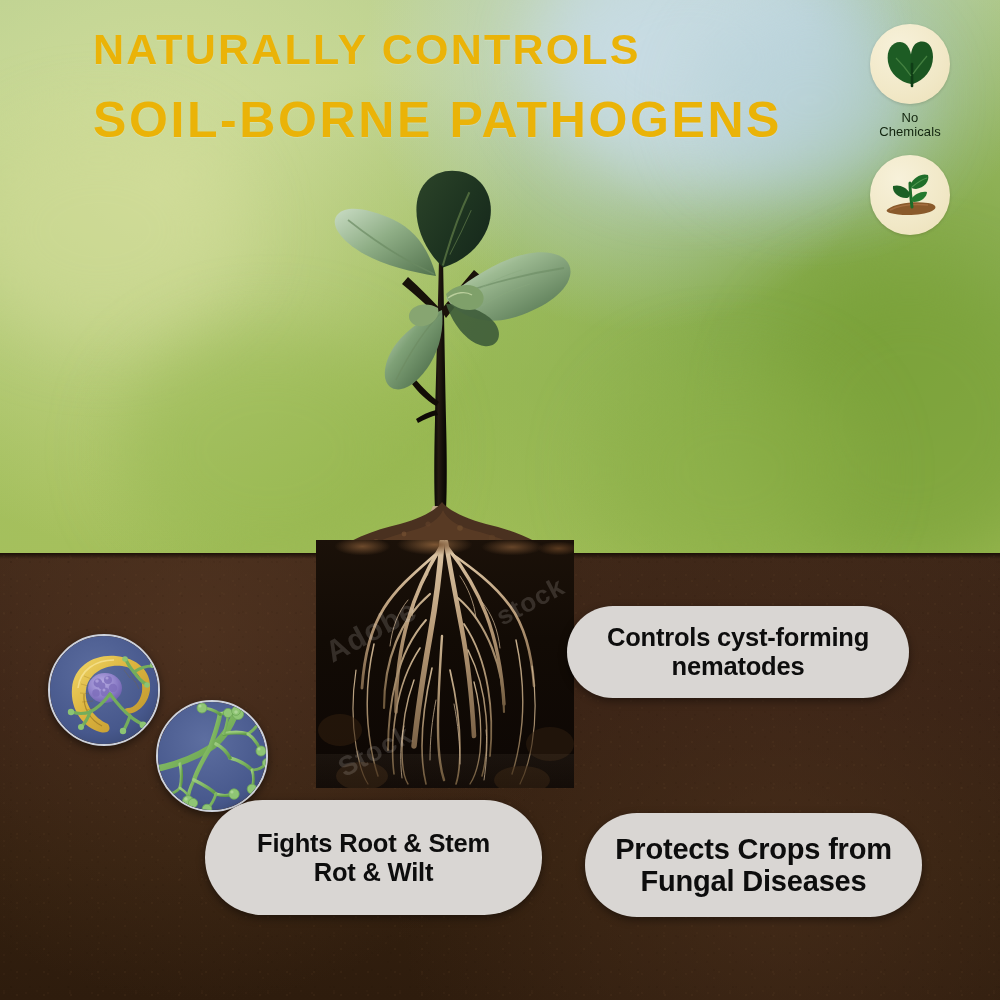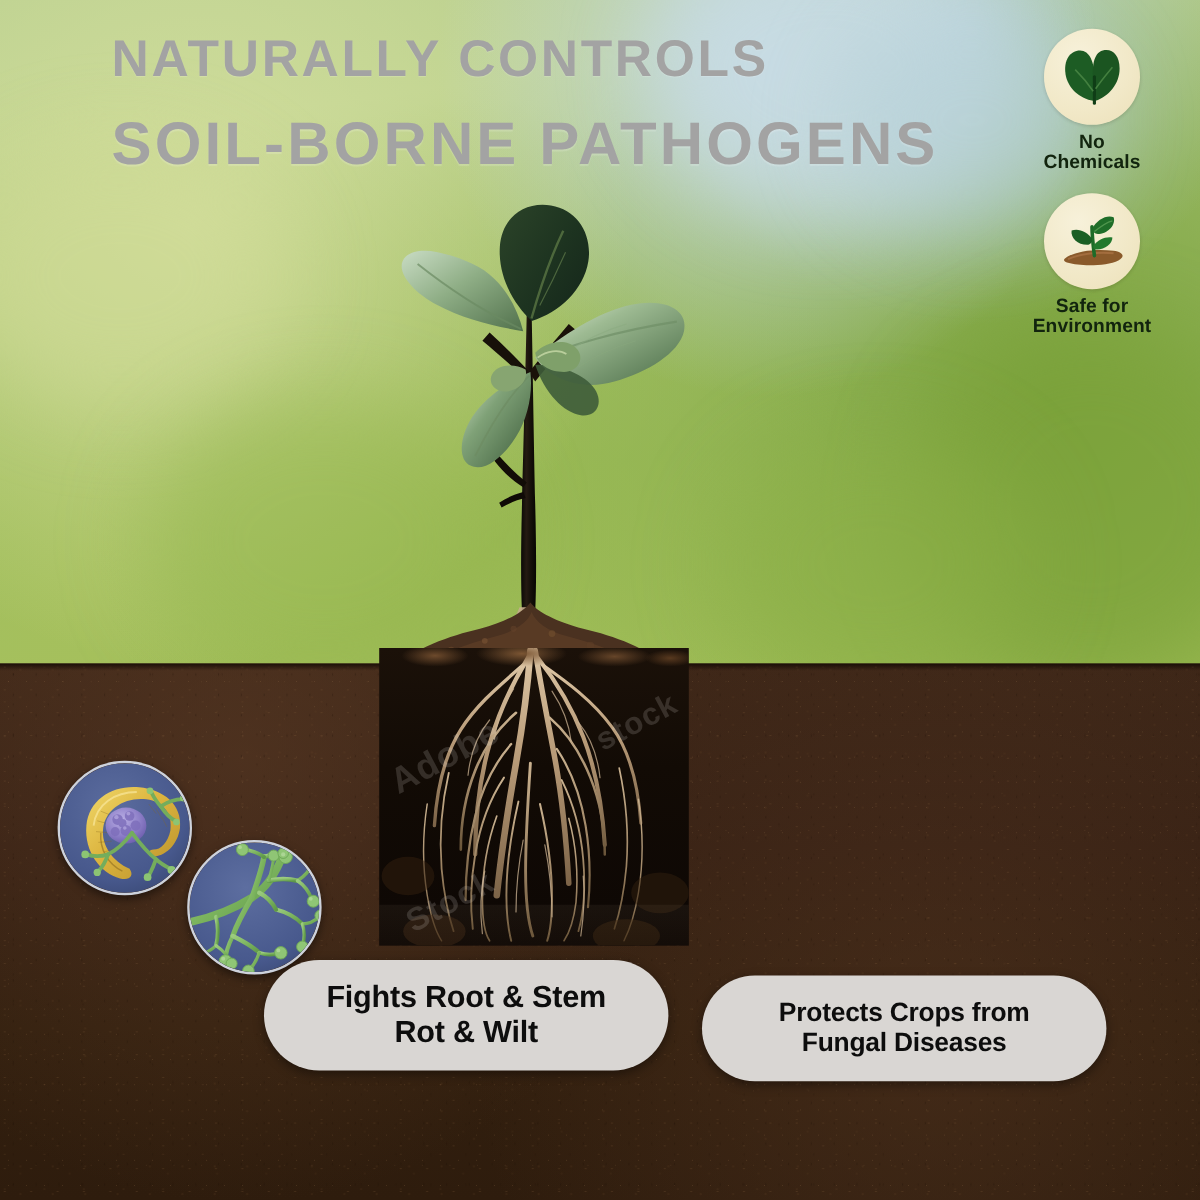--- a/index.html
+++ b/index.html
@@ -57,21 +57,21 @@
     background-size:33px 29px, 29px 25px, 41px 35px, 23px 31px;
   }
   .soil-edge {
     position:absolute; left:0; top:0; width:100%; height:6px;
     background:linear-gradient(180deg, rgba(20,10,4,0.85), rgba(20,10,4,0));
   }
 
   
   .headline {
     position:absolute; left:93px; top:28px; width:760px;
-    color:#a3a3a3;
+    color:#eab308;
     font-weight:bold;
     letter-spacing:0.5px;
     line-height:1.0;
     text-shadow:0 1px 1px rgba(255,255,255,0.18);
   }
   .headline .l1 {
     display:block;
     font-size:43px;
     letter-spacing:2.2px;
   }
@@ -91,22 +91,22 @@
   .badge-disc {
     width:80px; height:80px; margin:0 auto;
     border-radius:50%;
     background:radial-gradient(circle at 36% 30%, #f7f1da 0%, #f1e8c7 60%, #ece0b8 100%);
     box-shadow:0 1px 3px rgba(40,30,10,0.18);
     position:relative;
   }
   .badge-disc svg { position:absolute; left:0; top:0; }
   .badge-label {
     margin-top:7px;
-    font-size:16px;
-    font-weight:bold;
+    font-size:13px;
+    font-weight:normal;
     line-height:1.06;
     color:#12240e;
     letter-spacing:0.1px;
     white-space:pre-line;
   }
 
   
   .seedling { position:absolute; left:296px; top:158px; width:300px; height:400px; }
 
   
@@ -148,22 +148,22 @@
     display:flex; align-items:center; justify-content:center;
     text-align:center;
     color:#0d0d0d;
     font-weight:bold;
     line-height:1.12;
     box-shadow:0 3px 9px rgba(0,0,0,0.42);
     white-space:pre-line;
     letter-spacing:-0.2px;
   }
   .pill-nematodes { left:567px; top:606px; width:342px; height:92px; font-size:25.5px; }
-  .pill-rot       { left:220px; top:800px; width:337px; height:92px; font-size:25.5px; }
-  .pill-fungal    { left:585px; top:813px; width:337px; height:88px; font-size:22px; }
+  .pill-rot       { left:205px; top:800px; width:337px; height:115px; font-size:25.5px; }
+  .pill-fungal    { left:585px; top:813px; width:337px; height:104px; font-size:29px; }
 </style>
 </head>
 <body>
 
 <div id="poster">
 
   <div class="sky">
     <div class="sky-blotch" style="left:540px; top:-60px; width:300px; height:240px; background:rgba(200,220,230,0.75);"></div>
     <div class="sky-blotch" style="left:700px; top:10px; width:220px; height:180px; background:rgba(182,208,216,0.6);"></div>
     <div class="sky-blotch" style="left:-40px; top:120px; width:280px; height:220px; background:rgba(206,219,150,0.6);"></div>
@@ -351,22 +351,20 @@
         <svg width="80" height="80" viewBox="0 0 80 80">
           <path d="M18 54 C26 48 44 46 58 48 C66 49 68 53 62 56 C52 61 30 61 20 58 C16 57 16 55 18 54 Z" fill="#8a5a2b"></path>
           <path d="M20 55 C30 50 46 49 58 50" stroke="#a97244" stroke-width="1.6" fill="none" opacity="0.8"></path>
           <path d="M42 52 C41 44 40 36 40 28" stroke="#1d6b28" stroke-width="3" fill="none" stroke-linecap="round"></path>
           <path d="M40 30 C44 22 52 18 58 20 C60 26 54 33 46 34 C43 34 41 33 40 30 Z" fill="#1f6e29"></path>
           <path d="M40 38 C36 32 29 29 23 31 C22 37 28 43 36 43 C39 43 40 41 40 38 Z" fill="#1b5f24"></path>
           <path d="M41 44 C45 39 51 36 57 37 C57 42 51 47 44 47 C42 47 41 46 41 44 Z" fill="#23792e"></path>
           <path d="M42 32 C48 27 53 24 57 23" stroke="#5fa35a" stroke-width="1.1" fill="none" opacity="0.75"></path>
         </svg>
       </div>
-      <div class="badge-label">Safe for
-Environment</div>
     </div>
 
   </div>
 
   <div class="micro micro-1">
     <svg width="112" height="112" viewBox="0 0 112 112">
       <defs>
         <radialGradient id="mbg1" cx="40%" cy="32%" r="78%">
           <stop offset="0%" stop-color="#5b6c9e"></stop>
             <stop offset="70%" stop-color="#47588c"></stop>
@@ -496,20 +494,24 @@
         <circle cx="78" cy="10" r="1.8"></circle>
           <circle cx="42" cy="4" r="1.6"></circle>
         <circle cx="28" cy="97" r="1.7"></circle>
           <circle cx="74" cy="90" r="1.6"></circle>
         <circle cx="101" cy="15" r="1.6"></circle>
           <circle cx="101" cy="47" r="1.6"></circle>
       </g>
     </svg>
   </div>
 
+  <div class="pill pill-nematodes">
+    <span>Controls cyst-forming
+nematodes</span>
+  </div>
   <div class="pill pill-rot">
     <span>Fights Root &amp; Stem
 Rot &amp; Wilt</span>
   </div>
   <div class="pill pill-fungal">
     <span>Protects Crops from
 Fungal Diseases</span>
   </div>
 
 </div>

